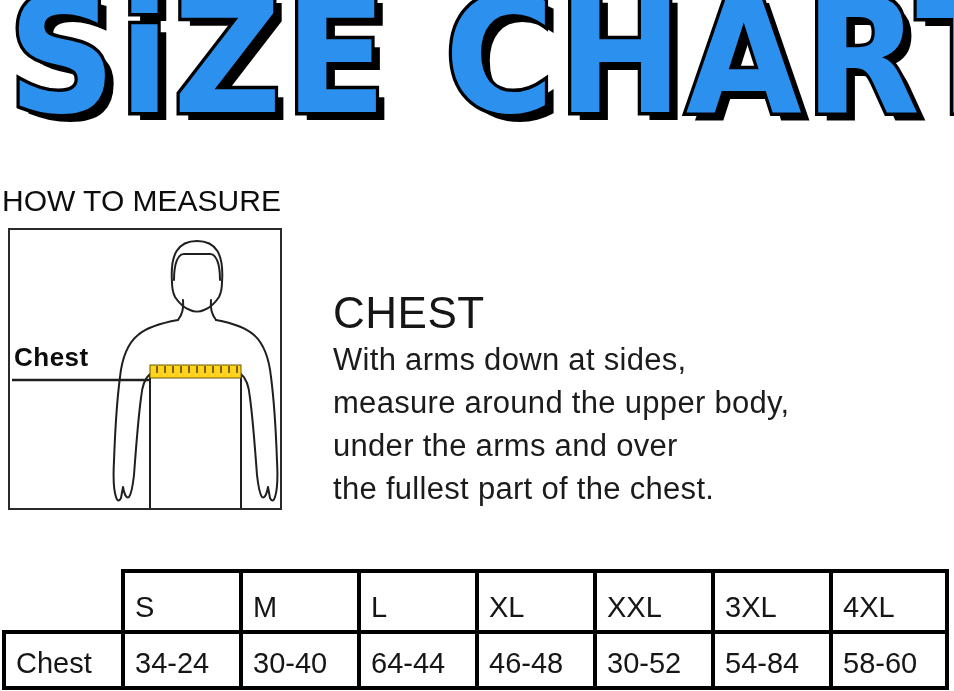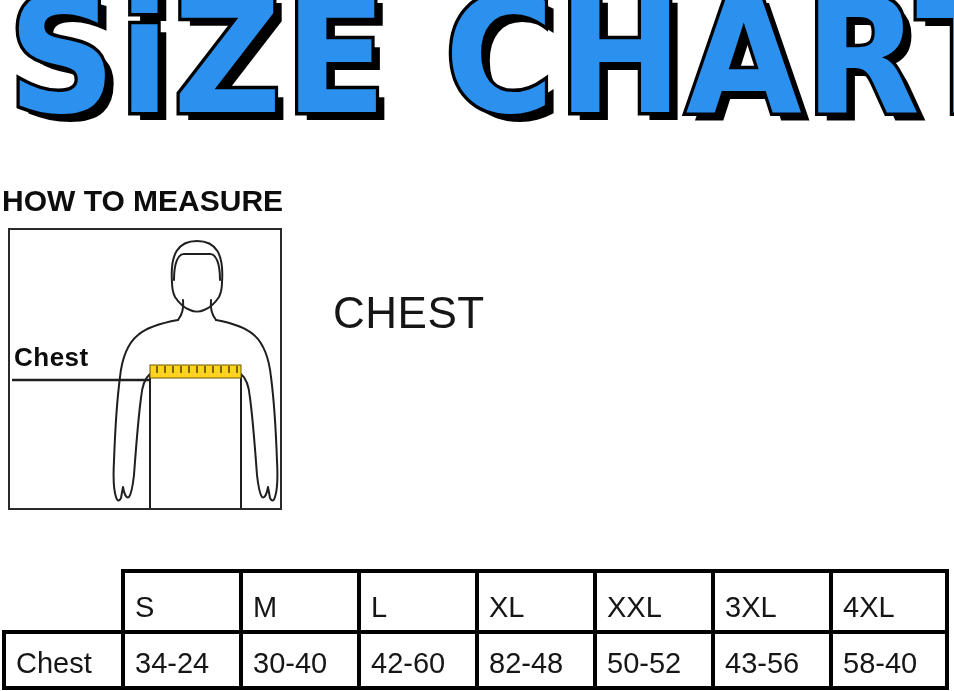--- a/index.html
+++ b/index.html
@@ -22,21 +22,21 @@
     paint-order:stroke fill;
     text-shadow:6px 5px 0 #000;
     transform:scale(1.44,1.55);
     transform-origin:0 0;
     white-space:nowrap;
   }
 
   
   .how-heading {
     position:absolute; left:2px; top:184px;
-    font-weight:700; font-size:30px; letter-spacing:0px; color:#0d0d0d;
+    font-weight:400; font-size:30px; letter-spacing:0px; color:#0d0d0d;
   }
 
   
   .measure-box {
     position:absolute; left:8px; top:228px;
     width:274px; height:282px;
     border:2px solid #2a2a2a; background:#fff;
   }
   .measure-box svg { position:absolute; left:0; top:0; }
   .figure-line { stroke:#1f1f1f; stroke-width:2; fill:none; stroke-linecap:round; stroke-linejoin:round; }
@@ -100,20 +100,26 @@
 
       <rect class="tape-rect" x="140" y="135" width="91" height="13"></rect>
       <path class="tape-ticks" d="M147 136v7 M155 136v7 M163 136v7 M171 136v7 M179 136v7 M187 136v7 M195 136v7 M203 136v7 M211 136v7 M219 136v7 M227 136v7"></path>
 
       <path class="pointer-line" d="M2 150 L141 150"></path>
     </svg>
     <span class="chest-label">Chest</span>
   </div>
 
   <div class="chest-heading">CHEST</div>
+  <div class="chest-lines">
+    <div>With arms down at sides,</div>
+    <div>measure around the upper body,</div>
+    <div>under the arms and over</div>
+    <div>the fullest part of the chest.</div>
+  </div>
 
   <table class="size-table">
     <colgroup>
       <col style="width:119px">
       <col style="width:118px">
         <col style="width:118px">
         <col style="width:118px">
       <col style="width:118px">
         <col style="width:118px">
         <col style="width:118px">
@@ -127,22 +133,22 @@
       <td>L</td>
       <td>XL</td>
       <td>XXL</td>
       <td>3XL</td>
       <td>4XL</td>
     </tr>
     <tr class="body-row">
       <td>Chest</td>
       <td>34-24</td>
       <td>30-40</td>
-      <td>42-60</td>
-      <td>82-48</td>
-      <td>50-52</td>
-      <td>43-56</td>
-      <td>58-40</td>
+      <td>64-44</td>
+      <td>46-48</td>
+      <td>30-52</td>
+      <td>54-84</td>
+      <td>58-60</td>
     </tr>
   </tbody>
     </table>
 
 </div>
 
 </body></html>

